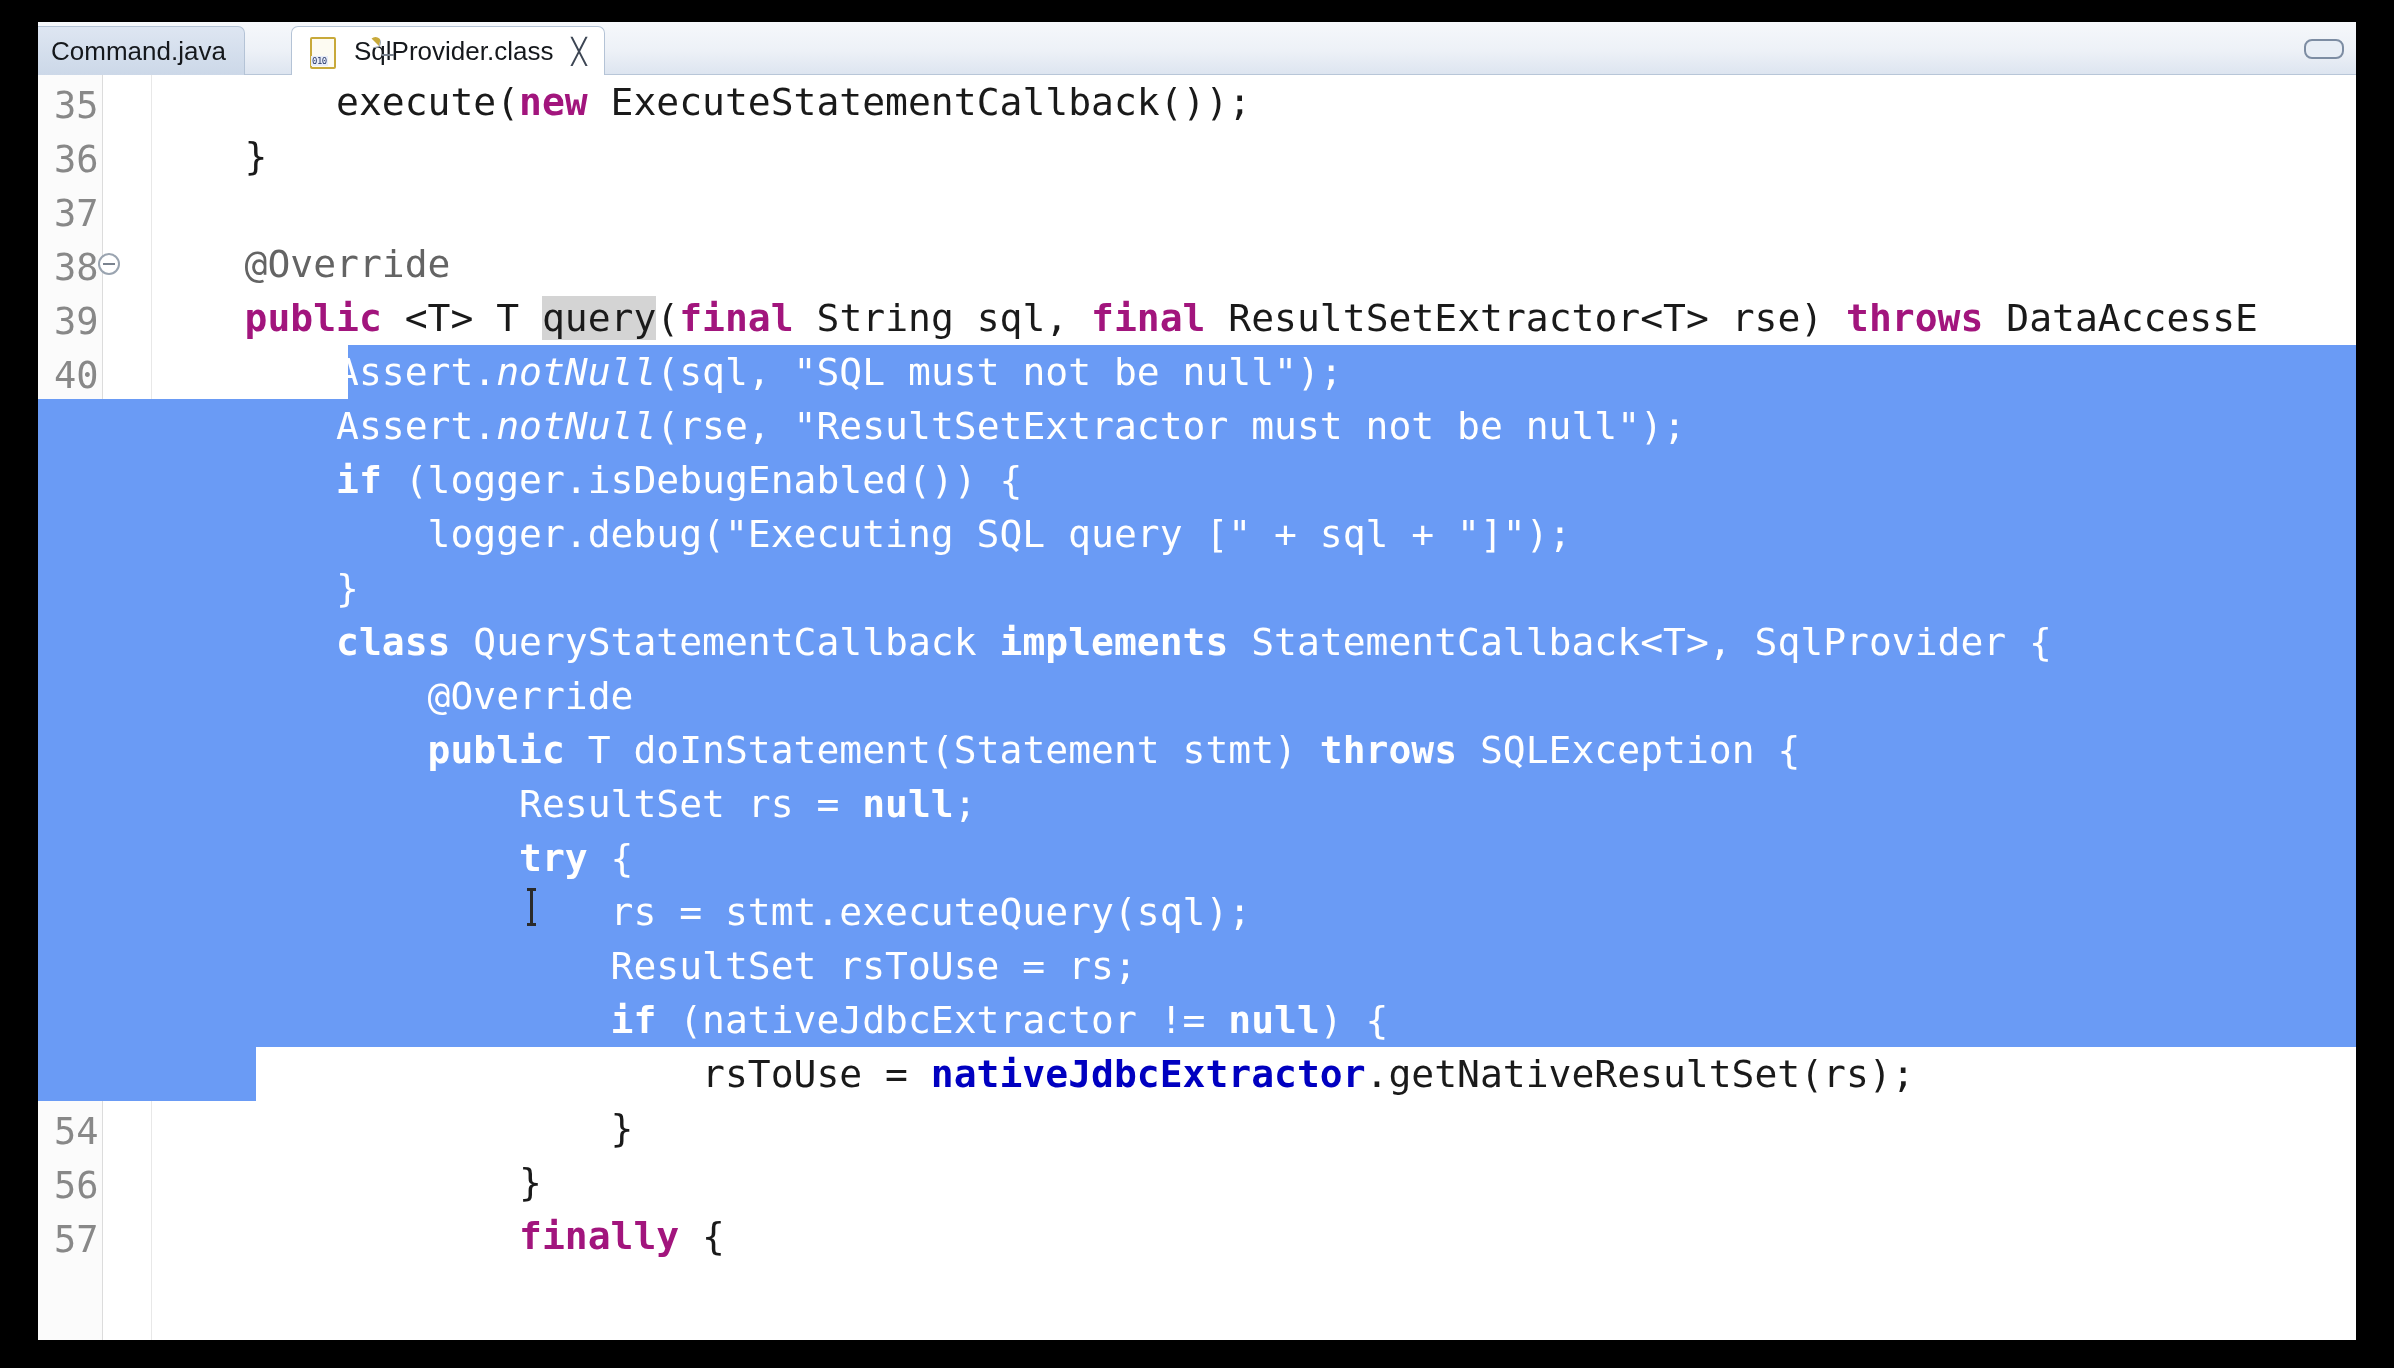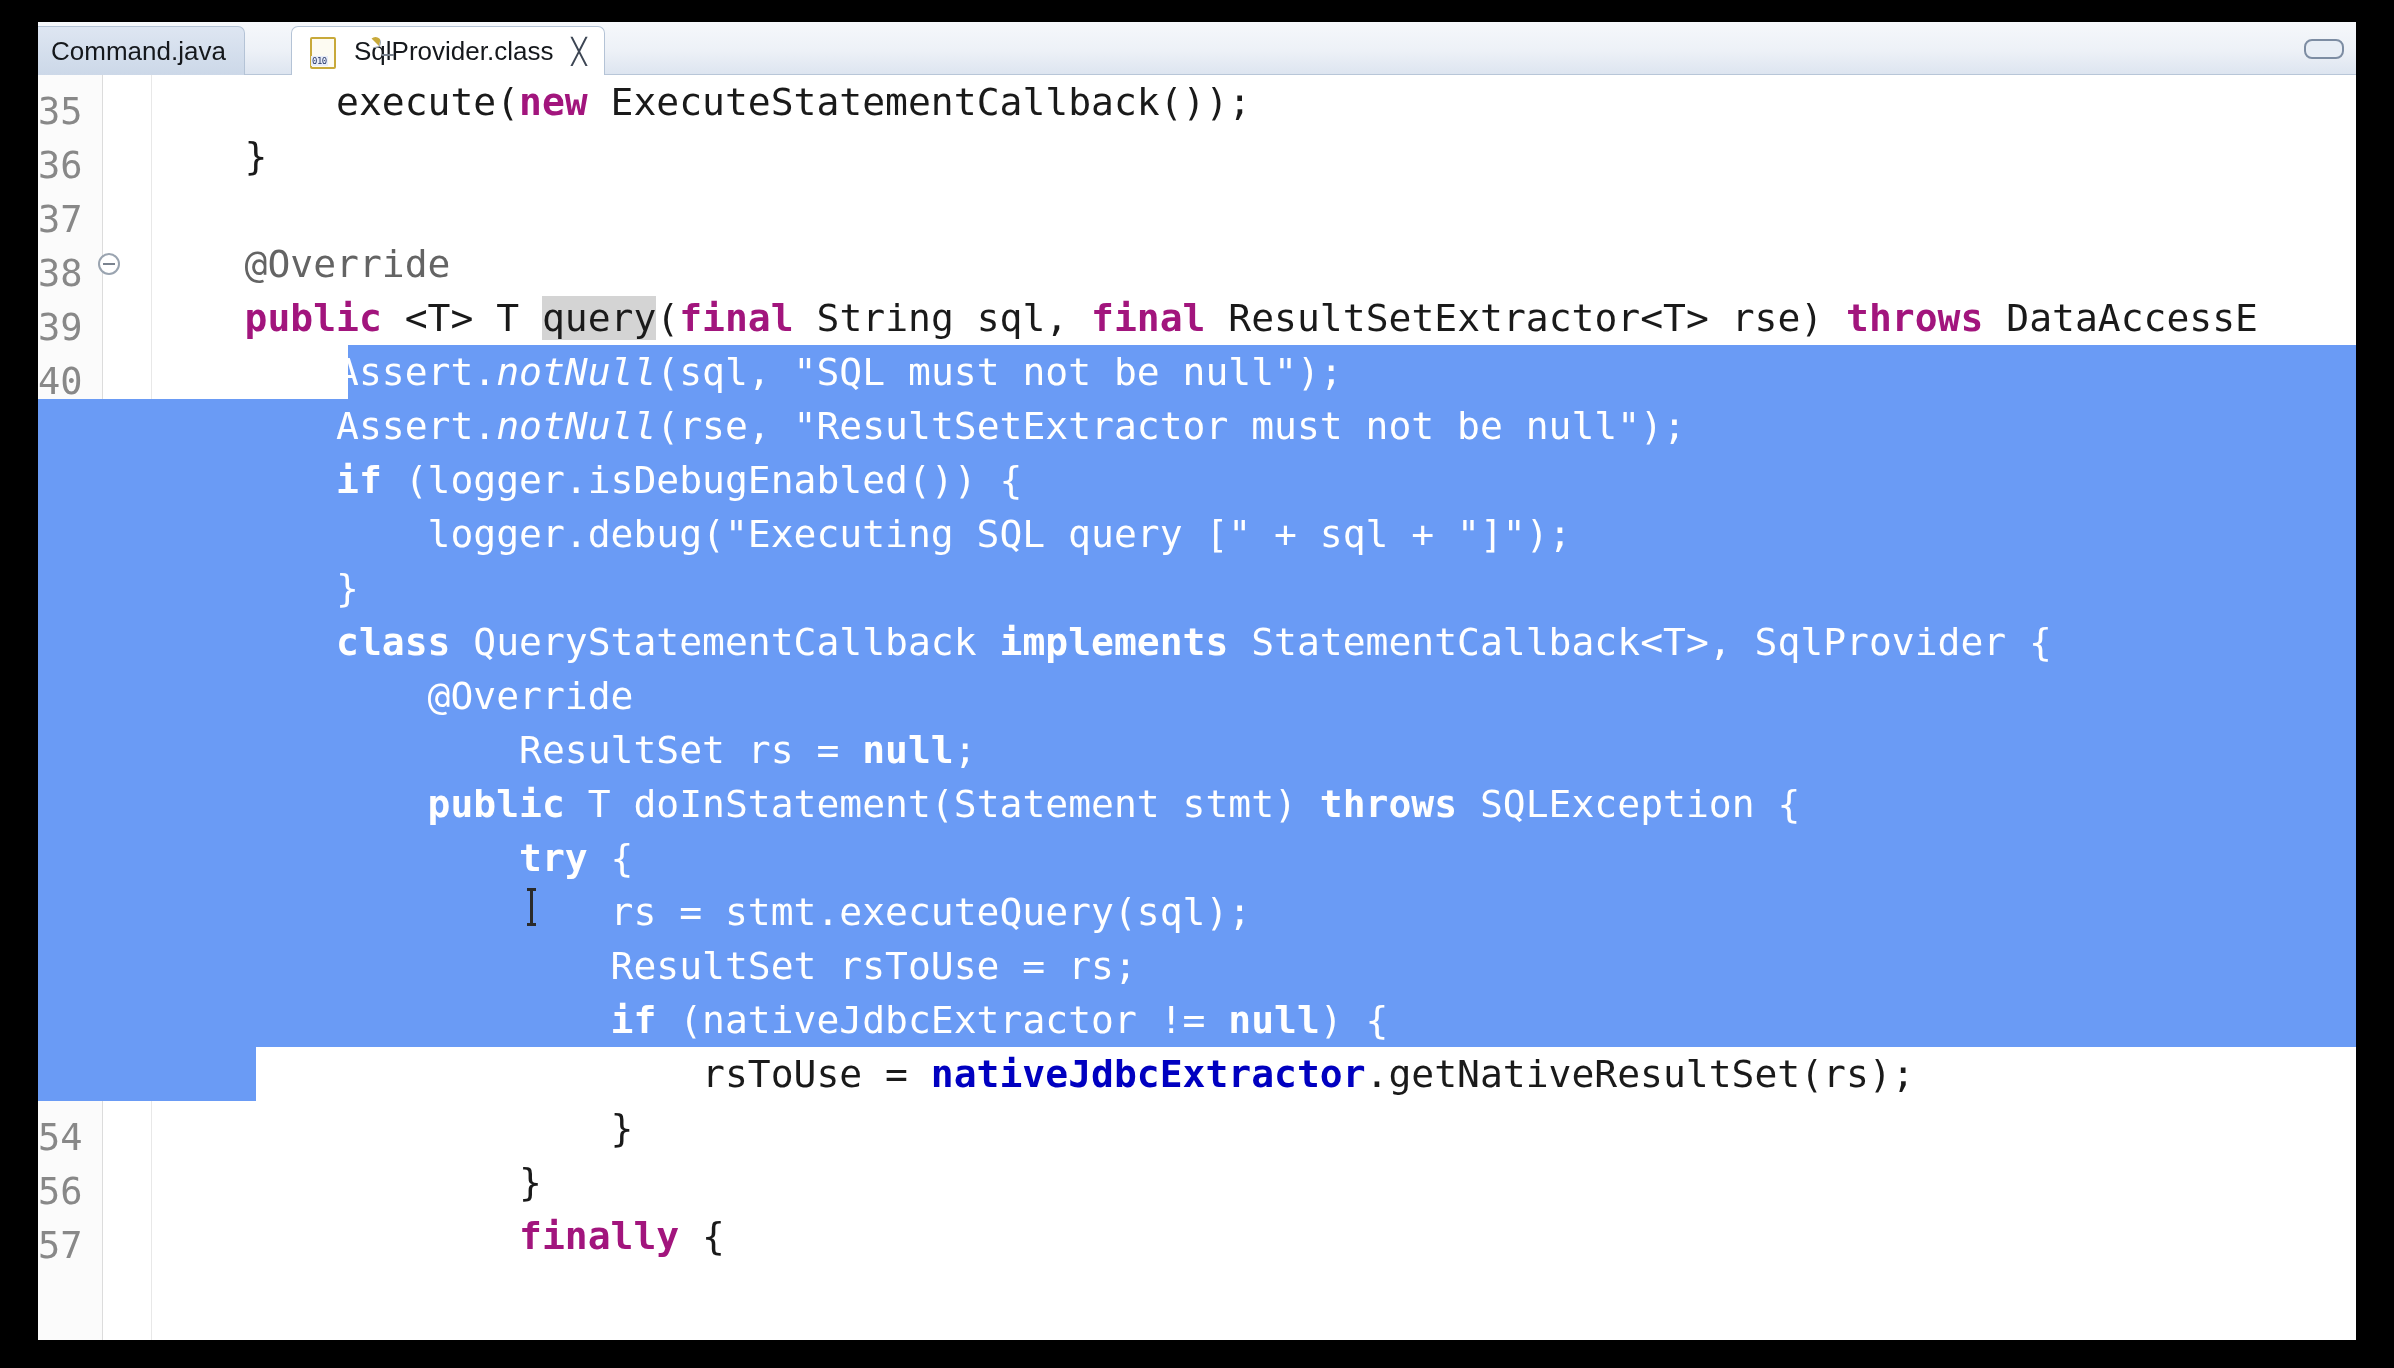--- a/index.html
+++ b/index.html
@@ -89,22 +89,22 @@
     background:#ffffff;border-right:1px solid #e8e8e8;
   }
   .lines{
     position:absolute;left:0;top:0;right:0;bottom:0;
   }
   .line{
     position:relative;height:54px;line-height:54px;
     white-space:pre;font-size:38px;
   }
   .lnum{
-    position:absolute;left:0;top:10px;width:58px;
-    text-align:left;padding-left:0;
+    position:absolute;left:0;top:4px;width:58px;
+    text-align:left;padding-left:16px;
     color:#888888;font-size:37px;
     font-family:"DejaVu Sans Mono","Liberation Mono",monospace;
     box-sizing:border-box;
   }
   .fold{
     position:absolute;left:60px;top:16px;
     width:22px;height:22px;border-radius:50%;
     border:2px solid #9aa4b0;background:#fff;
     box-sizing:border-box;
   }
@@ -240,29 +240,29 @@
           <span class="code"><span class="codetext"><span class="kw">        class</span><span class="plain"> </span><span class="cls">QueryStatementCallback</span><span class="plain"> </span><span class="kw">implements</span><span class="plain"> </span><span class="cls">StatementCallback</span><span class="plain">&lt;T&gt;, </span><span class="cls">SqlProvider</span><span class="plain"> {</span></span></span>
         </div>
 
         <div class="line sel">
           <span class="lnum">46</span>
           <span class="selband" style="left:0;right:0;"></span>
           <span class="code"><span class="codetext ann">            @Override</span></span>
         </div>
 
         <div class="line sel">
+          <span class="lnum">47</span>
+          <span class="selband" style="left:0;right:0;"></span>
+          <span class="code"><span class="codetext"><span class="kw">            public</span><span class="plain"> T doInStatement(</span><span class="cls">Statement</span><span class="plain"> stmt) </span><span class="kw">throws</span><span class="plain"> </span><span class="cls">SQLException</span><span class="plain"> {</span></span></span>
+        </div>
+
+        <div class="line sel">
           <span class="lnum">48</span>
           <span class="selband" style="left:0;right:0;"></span>
           <span class="code"><span class="codetext"><span class="plain">                </span><span class="cls">ResultSet</span><span class="plain"> rs = </span><span class="kw">null</span><span class="plain">;</span></span></span>
-        </div>
-
-        <div class="line sel">
-          <span class="lnum">47</span>
-          <span class="selband" style="left:0;right:0;"></span>
-          <span class="code"><span class="codetext"><span class="kw">            public</span><span class="plain"> T doInStatement(</span><span class="cls">Statement</span><span class="plain"> stmt) </span><span class="kw">throws</span><span class="plain"> </span><span class="cls">SQLException</span><span class="plain"> {</span></span></span>
         </div>
 
         <div class="line sel">
           <span class="lnum">49</span>
           <span class="selband" style="left:0;right:0;"></span>
           <span class="code"><span class="codetext"><span class="kw">                try</span><span class="plain"> {</span></span></span>
         </div>
 
         <div class="line sel">
           <span class="lnum">50</span>

